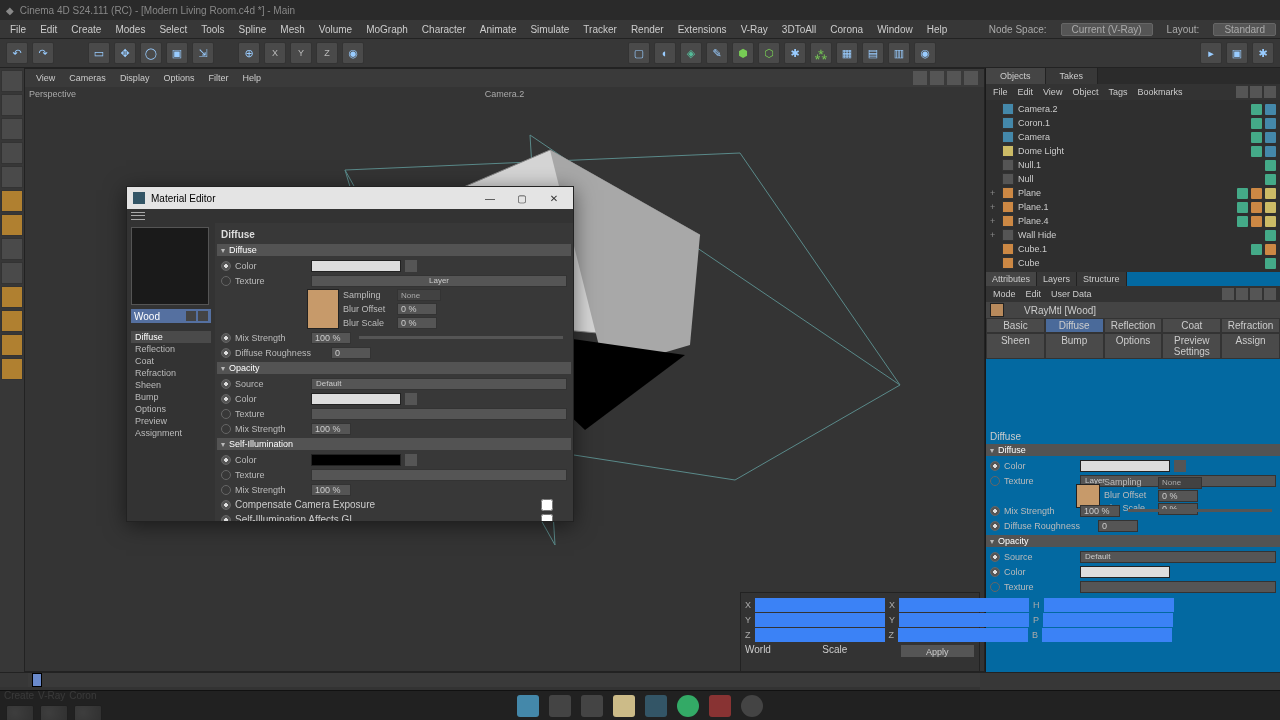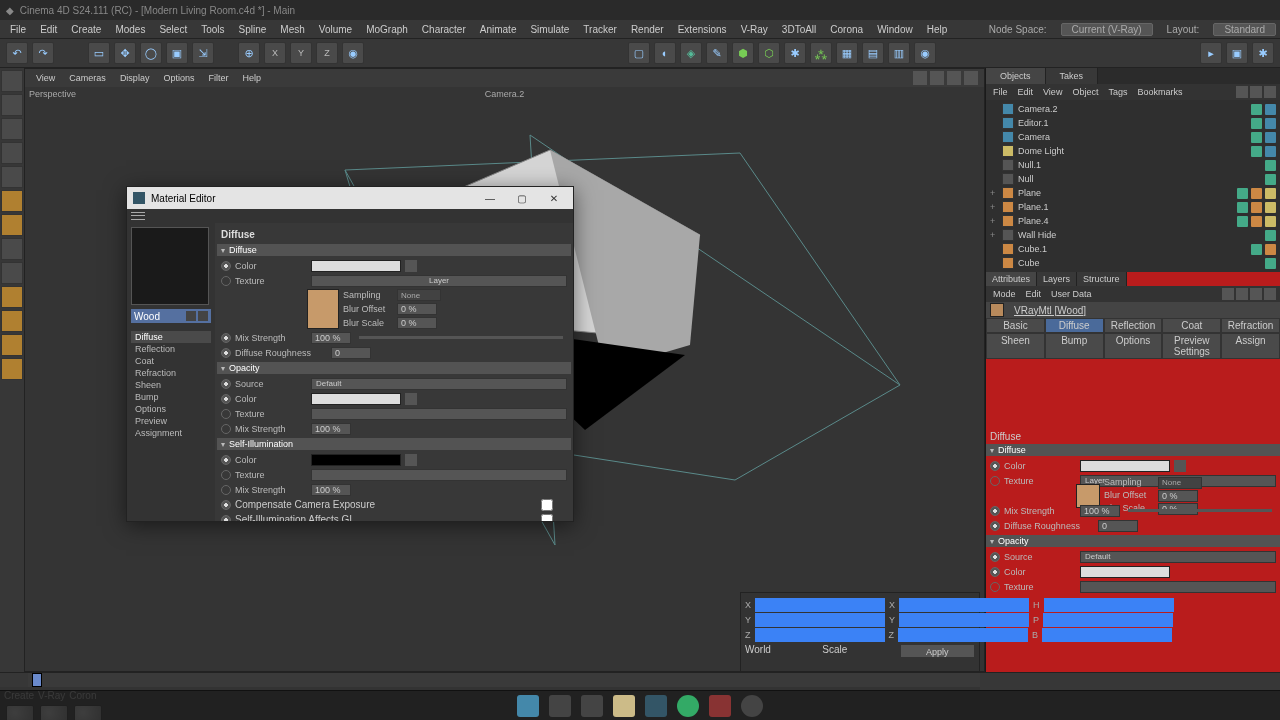--- a/index.html
+++ b/index.html
@@ -40,25 +40,25 @@
   .trow{display:flex; align-items:center; height:14px; padding:0 4px; gap:4px;}
   .trow .exp{width:8px; font-size:9px; color:#888;}
   .trow .ic2{width:12px; height:12px; background:#5a5a5a; border:1px solid #333;}
   .trow .nm{flex:1; font-size:9px; color:#ccc; white-space:nowrap;}
   .trow .tags{display:flex; gap:3px;}
   .trow .tg{width:11px; height:11px; border-radius:1px;}
   .trow .tg.gr{background:#4a8;}
   .trow .tg.bl{background:#48a;}
   .trow .tg.or{background:#c84;}
   .trow .tg.ye{background:#cb6;}
-  .attrs{flex:1; background:#b91c1c; display:flex; flex-direction:column; overflow:hidden;}
+  .attrs{flex:1; background:#0369a1; display:flex; flex-direction:column; overflow:hidden;}
   .attrtabs{height:14px; display:flex;}
   .attrtabs span{font-size:9px; padding:0 6px; background:#383838; line-height:14px; border-right:1px solid #222;}
   .attrtabs span.a{background:#454545;}
-  .ahead{height:16px; background:#444; display:flex; align-items:center; padding:0 4px; gap:10px; font-size:9px;text-decoration:underline;}
+  .ahead{height:16px; background:#444; display:flex; align-items:center; padding:0 4px; gap:20px; font-size:9px;}
   .ahead .sw{width:14px;height:14px;background:#b88a5c; border:1px solid #222;}
   .tabgrid{display:grid; grid-template-columns:repeat(5,1fr); font-size:9px;}
   .tabgrid span{ text-align:center; background:#4a4a4a; border:1px solid #333; padding:1px 0;}
   .tabgrid span.sel{background:#4a6a9a;}
   .dpanel{padding:2px 4px; font-size:9px;}
   .sec{background:#535353; color:#fff; padding:1px 4px; margin:2px -4px; font-size:9px; display:flex; align-items:center;}
   .sec:before{content:"▸"; margin-right:4px; color:#bbb; font-size:8px;}
   .sec.open:before{content:"▾";}
   .prow{display:flex; align-items:center; height:15px; gap:4px;}
   .prow .rb{width:10px; height:10px; border:1px solid #666; border-radius:5px;}
@@ -259,21 +259,21 @@
           <div class="ic2" style="background:#48a"></div>
           <span class="nm">Camera.2</span>
           <div class="tags">
             <div class="tg gr"></div>
             <div class="tg bl"></div>
           </div>
         </div>
         <div class="trow">
           <span class="exp"></span>
           <div class="ic2" style="background:#48a"></div>
-          <span class="nm">Editor.1</span>
+          <span class="nm">Coron.1</span>
           <div class="tags">
             <div class="tg gr"></div>
             <div class="tg bl"></div>
           </div>
         </div>
         <div class="trow">
           <span class="exp"></span>
           <div class="ic2" style="background:#48a"></div>
           <span class="nm">Camera</span>
           <div class="tags">

